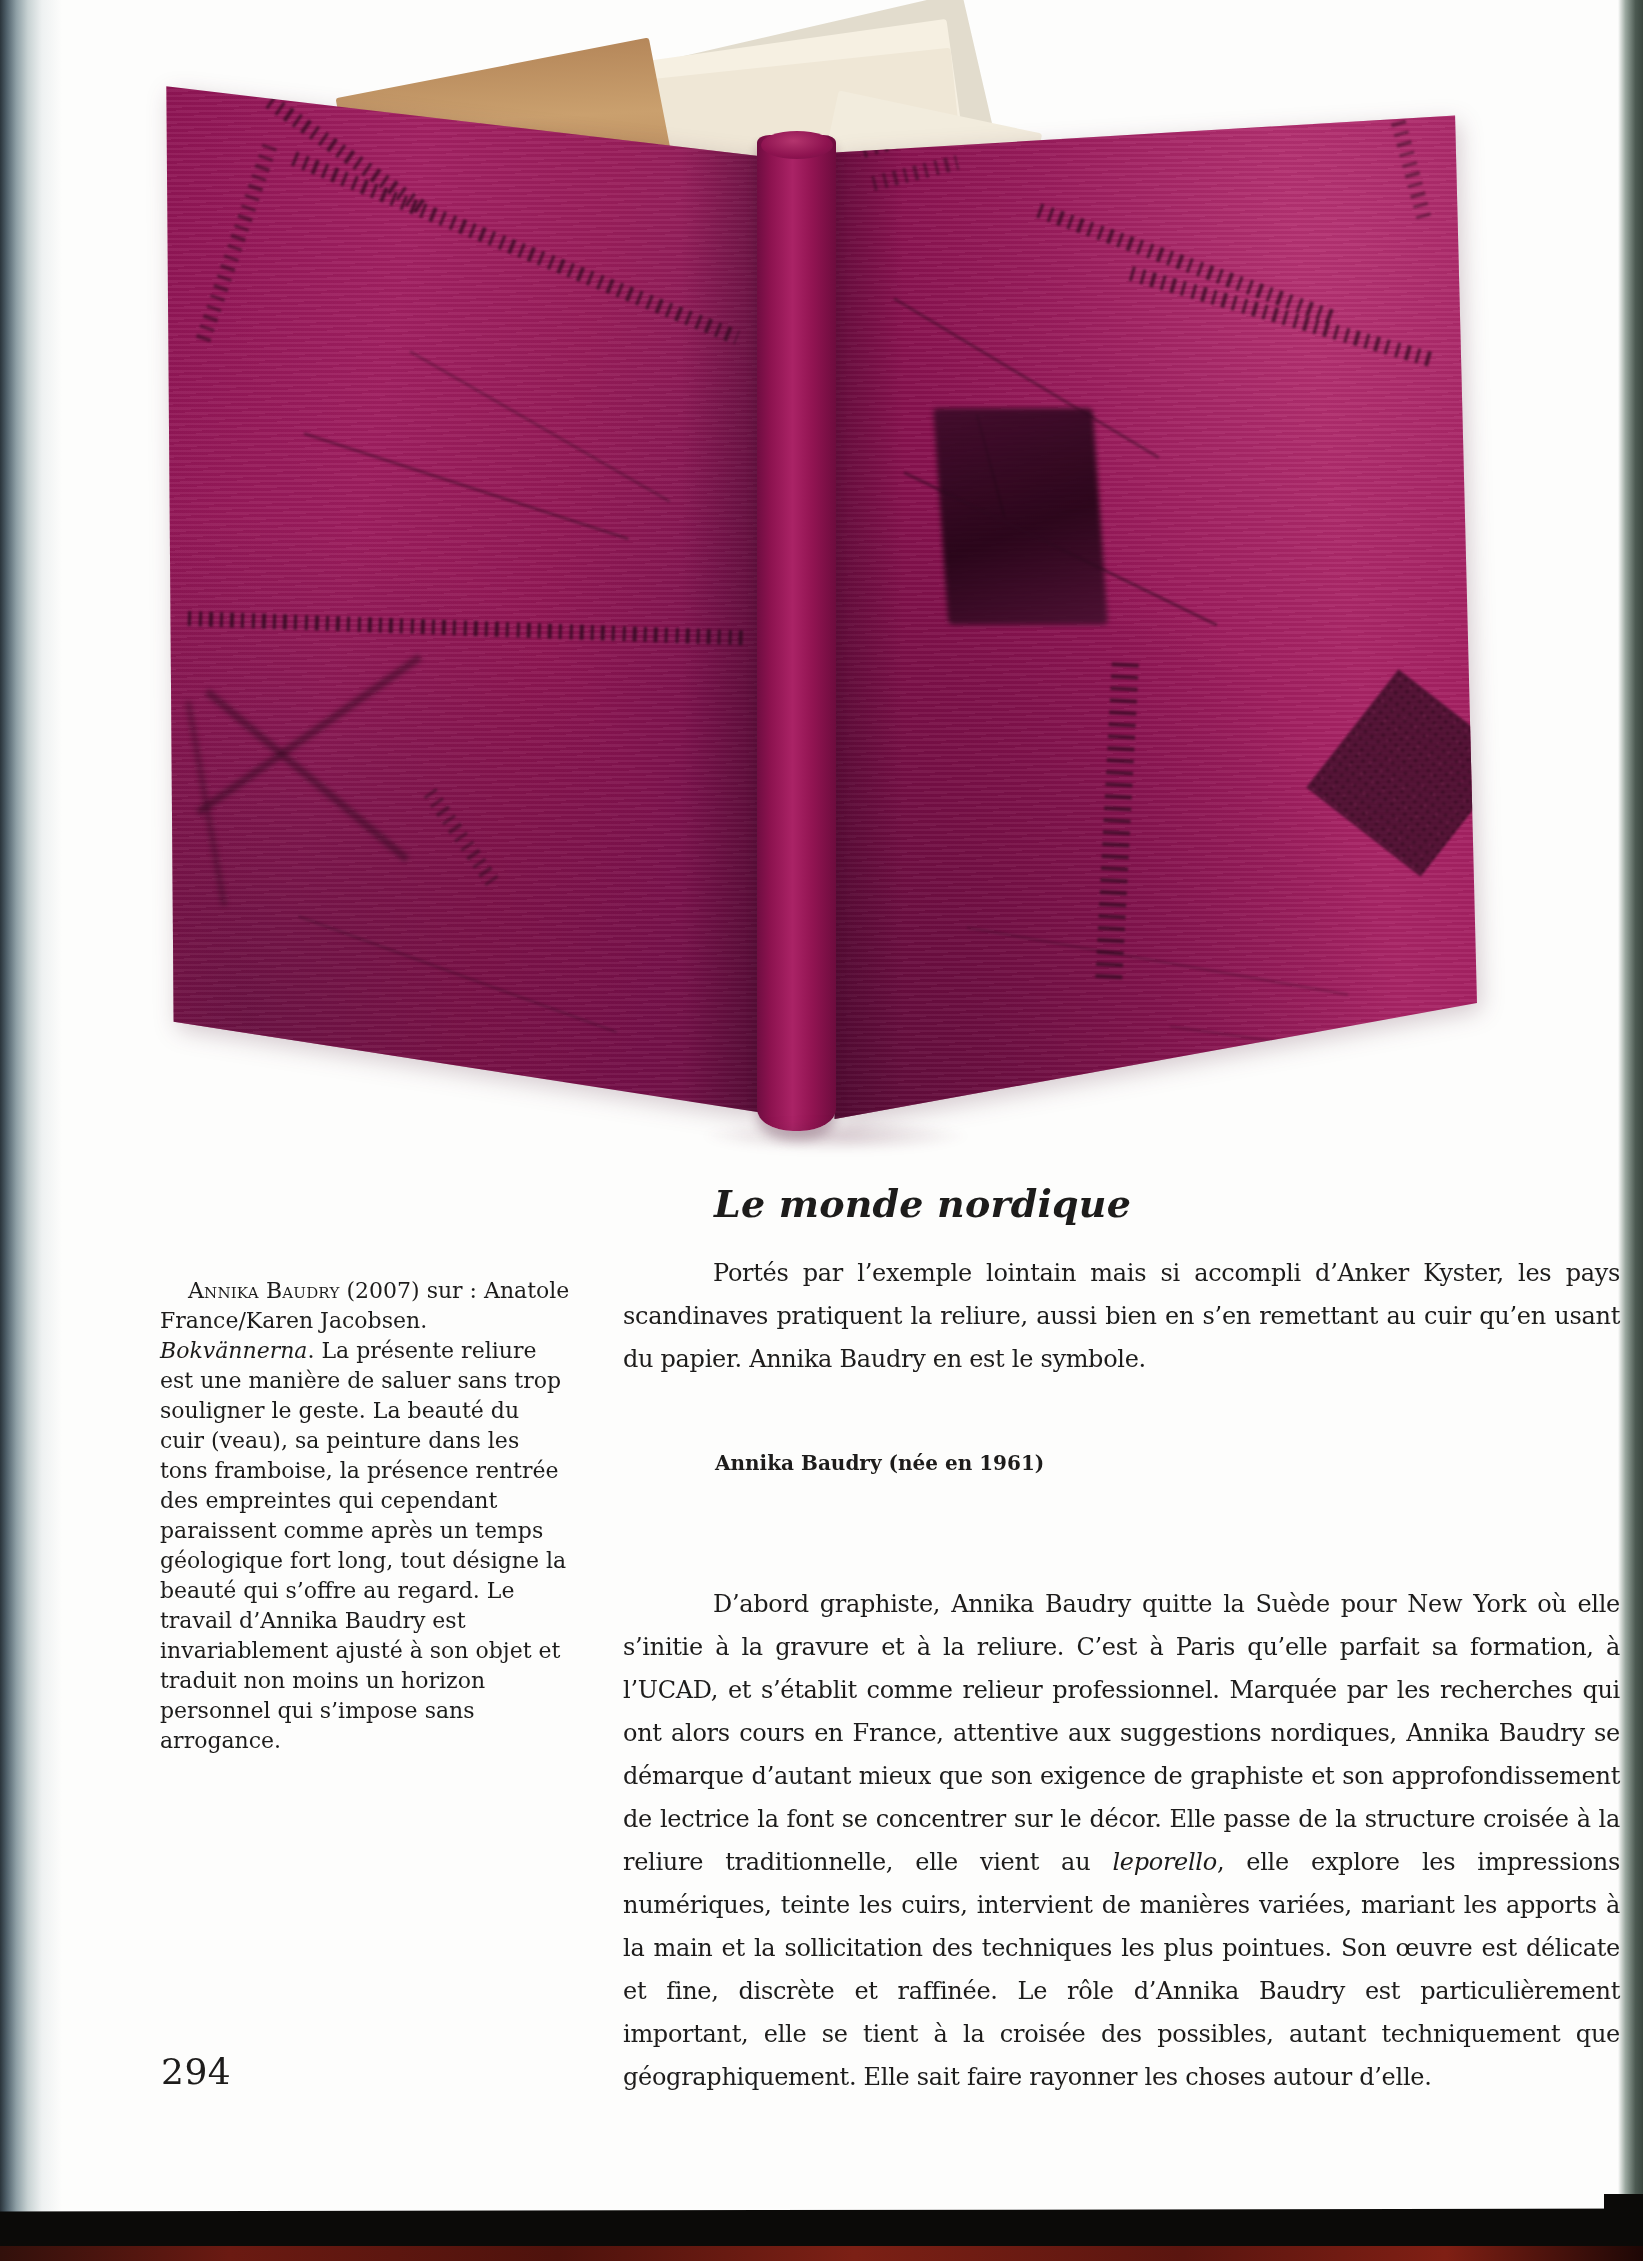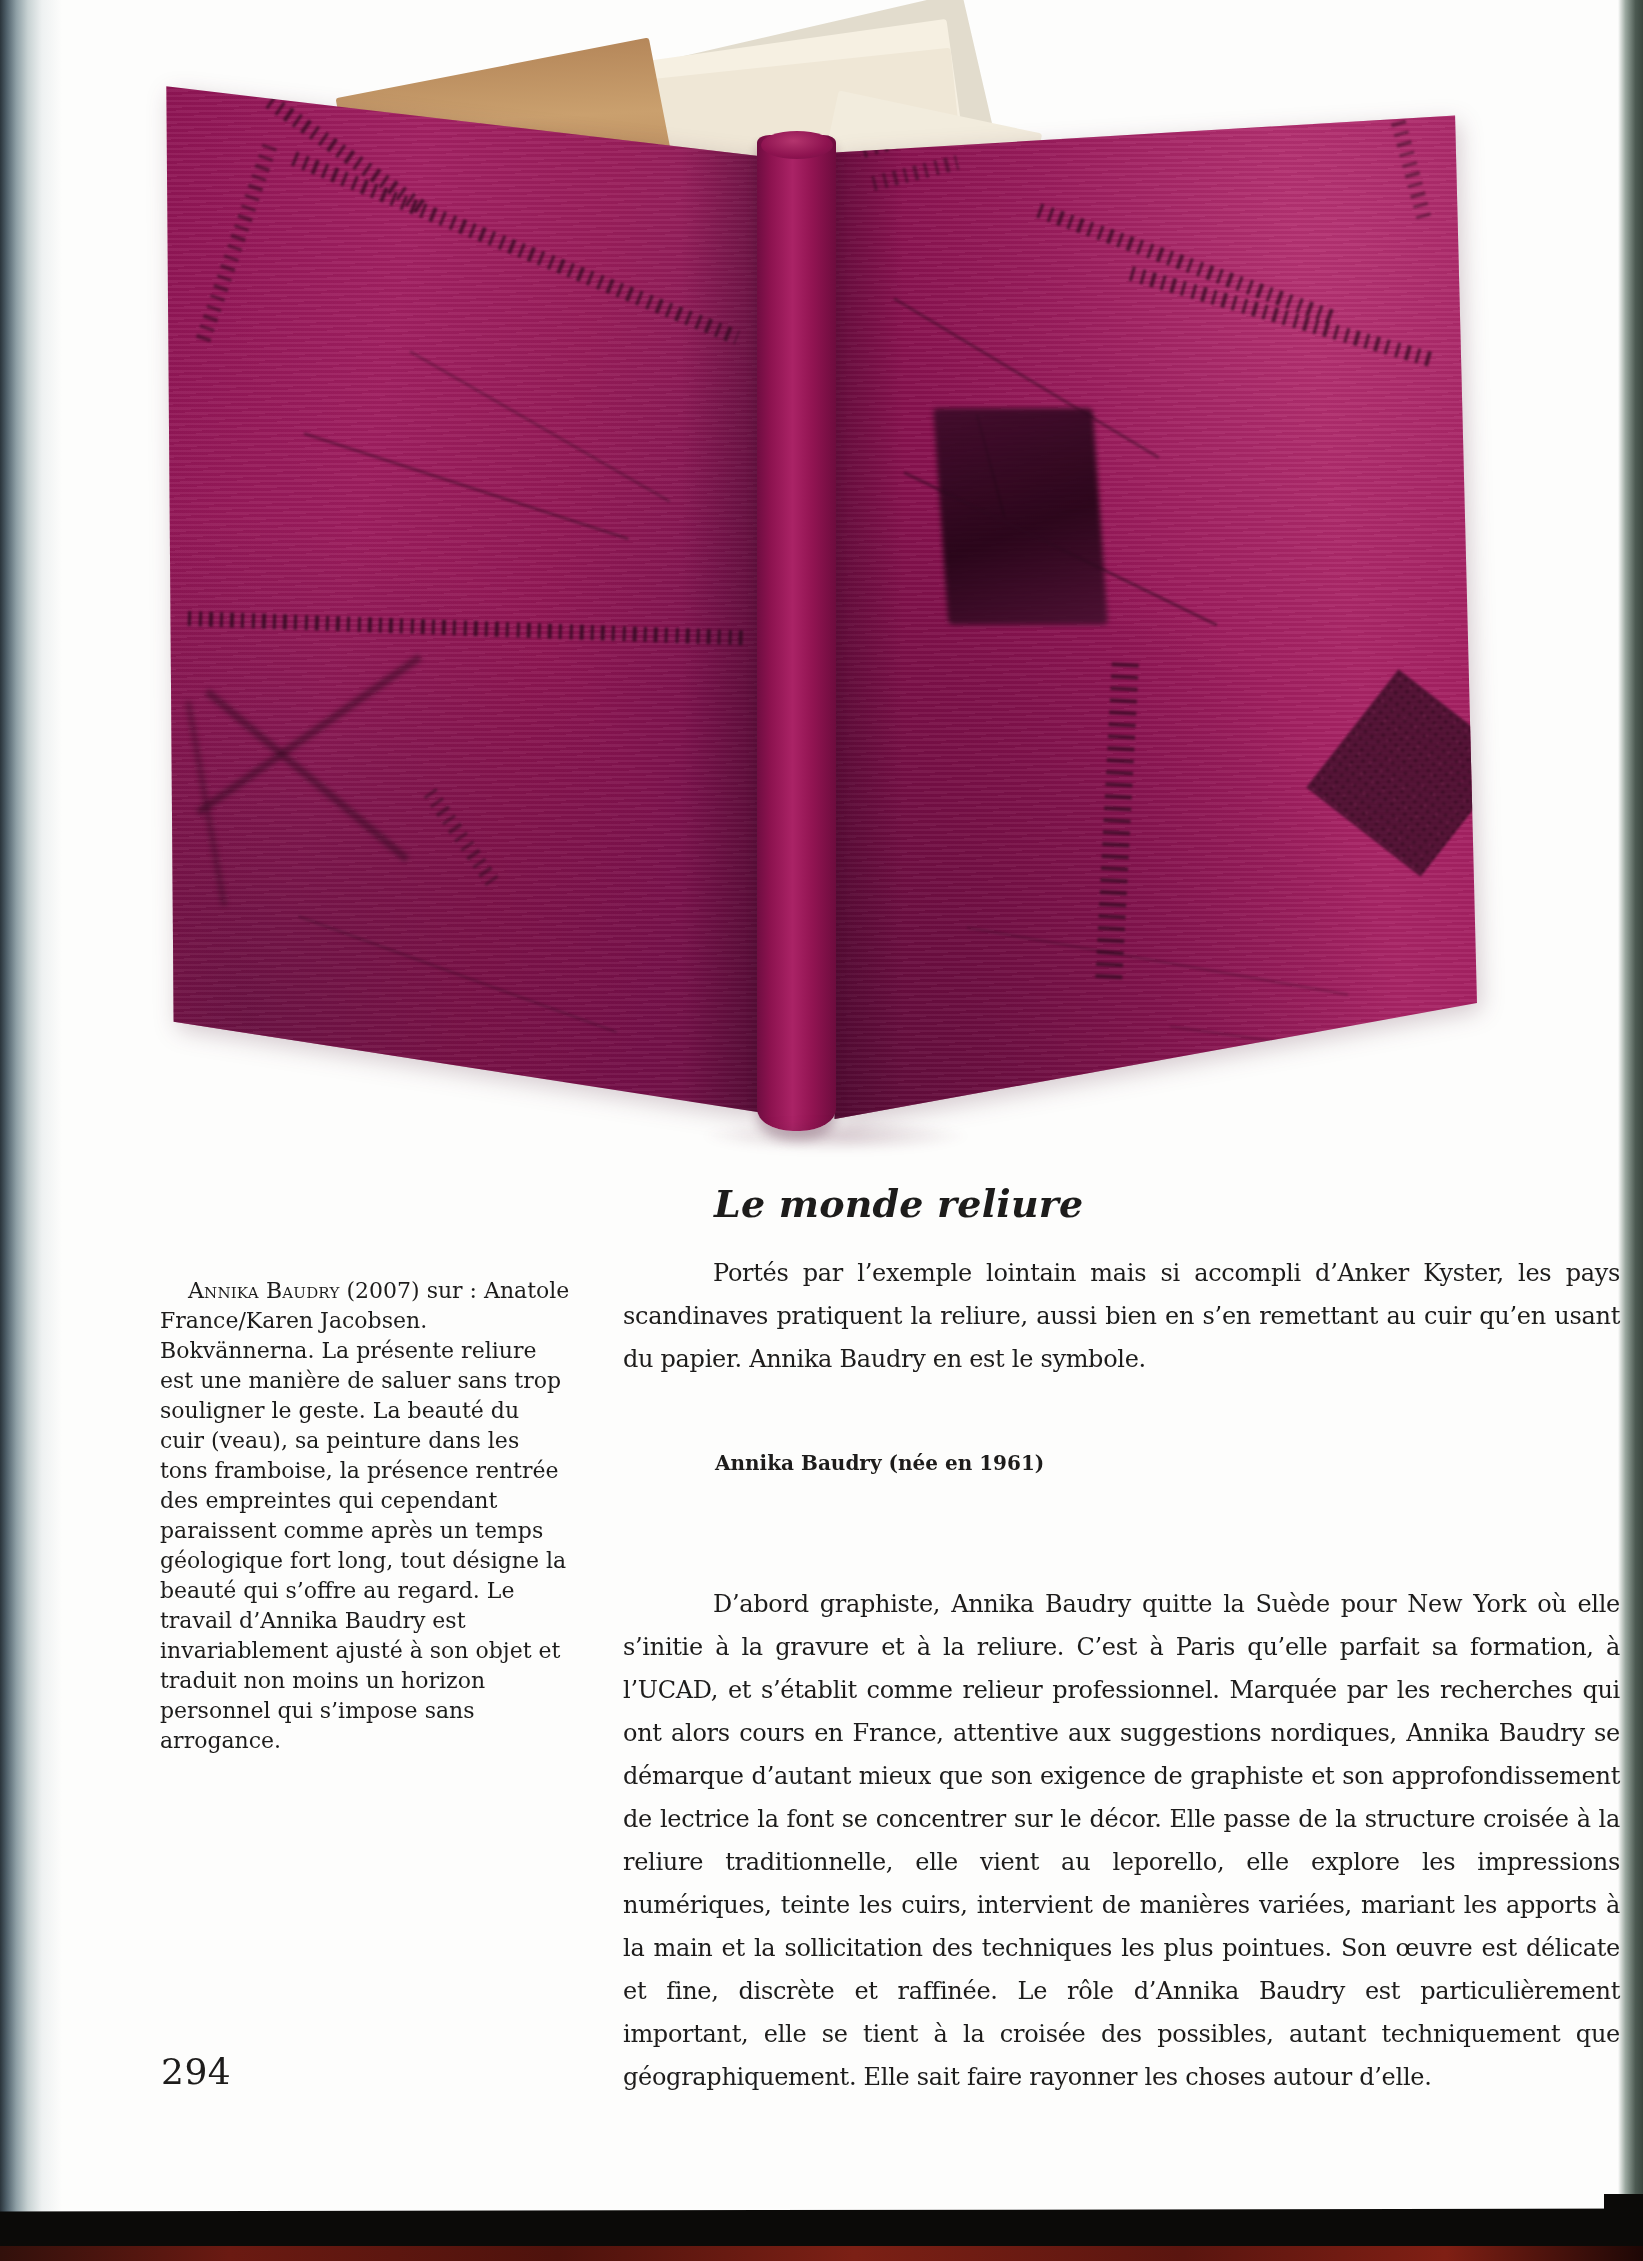--- a/index.html
+++ b/index.html
@@ -42,21 +42,21 @@
   .speckle{position:absolute;background-color:#42102c;
     background-image:radial-gradient(rgba(15,3,10,.95) 1px,transparent 1.4px),
       radial-gradient(rgba(205,85,145,.28) 1px,transparent 1.4px);
     background-size:8.2px 8.2px,14px 14px;
     filter:blur(1.2px);opacity:.82;}
   .shade{position:absolute;top:0;bottom:0;}
 
   
   .caption{left:160px;top:1254px;width:410px;font-size:22px;line-height:30px;text-align:left;}
   .caption .caps{font-variant:small-caps;letter-spacing:0.2px;margin-left:28px;}
-  .caption .ital, .ital{}
+  .caption .ital, .ital{font-style:italic;}
   .section-title{left:714px;top:1156px;font-size:38px;font-weight:bold;font-style:italic;letter-spacing:0.2px;}
   .bodycol{left:623px;width:997px;font-size:24px;line-height:43px;text-align:justify;
     text-indent:90px;letter-spacing:-0.3px;hyphens:auto;}
   .intro{top:1228px;}
   .subsection-title{left:715px;top:1434px;font-size:20px;font-weight:bold;}
   .bio{top:1559px;}
   .pagenum{left:161px;top:2051px;font-size:36px;letter-spacing:0.5px;}
 </style>
 </head>
 <body>
@@ -132,21 +132,21 @@
   <div class="abs" style="left:602px;top:95px;width:72px;height:28px;border-radius:50%;
               background:radial-gradient(ellipse at 45% 35%,#b4356e 0%,#8e1350 60%,#6f0d41 100%);"></div>
   <div class="abs" style="left:541px;top:1083px;width:271px;height:34px;border-radius:50%;
               background:radial-gradient(ellipse,rgba(80,20,50,.2),rgba(80,20,50,0) 70%);filter:blur(3.9px);"></div>
 </div>
 
 <p class="abs caption">
   <span class="caps">Annika Baudry</span><span> (2007) sur : Anatole France/Karen Jacobsen. </span><span class="ital">Bokvännerna</span><span>. La présente reliure est une manière de saluer sans trop souligner le geste. La beauté du cuir (veau), sa peinture dans les tons framboise, la présence rentrée des empreintes qui cependant paraissent comme après un temps géologique fort long, tout désigne la beauté qui s’offre au regard. Le travail d’Annika Baudry est invariablement ajusté à son objet et traduit non moins un horizon personnel qui s’impose sans arrogance.</span>
 </p>
 
-<h1 class="abs section-title">Le monde reliure</h1>
+<h1 class="abs section-title">Le monde nordique</h1>
 
 <p class="abs bodycol intro">Portés par l’exemple lointain mais si accompli d’Anker Kyster, les pays scandinaves pratiquent la reliure, aussi bien en s’en remettant au cuir qu’en usant du papier. Annika Baudry en est le symbole.</p>
 
 <h2 class="abs subsection-title">Annika Baudry (née en 1961)</h2>
 
 <p class="abs bodycol bio">
   <span>D’abord graphiste, Annika Baudry quitte la Suède pour New York où elle s’initie à la gravure et à la reliure. C’est à Paris qu’elle parfait sa formation, à l’UCAD, et s’établit comme relieur professionnel. Marquée par les recherches qui ont alors cours en France, attentive aux suggestions nordiques, Annika Baudry se démarque d’autant mieux que son exigence de graphiste et son approfondissement de lectrice la font se concentrer sur le décor. Elle passe de la structure croisée à la reliure traditionnelle, elle vient au </span><span class="ital">leporello</span><span>, elle explore les impressions numériques, teinte les cuirs, intervient de manières variées, mariant les apports à la main et la sollicitation des techniques les plus pointues. Son œuvre est délicate et fine, discrète et raffinée. Le rôle d’Annika Baudry est particulièrement important, elle se tient à la croisée des possibles, autant techniquement que géographiquement. Elle sait faire rayonner les choses autour d’elle.</span>
 </p>
 
 <div class="abs pagenum">294</div>

